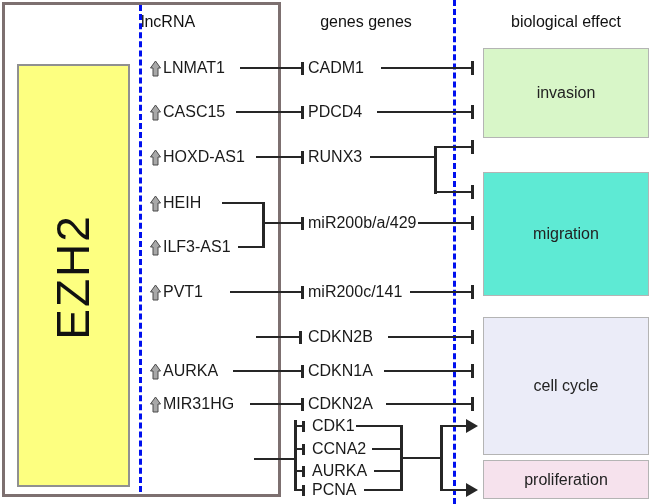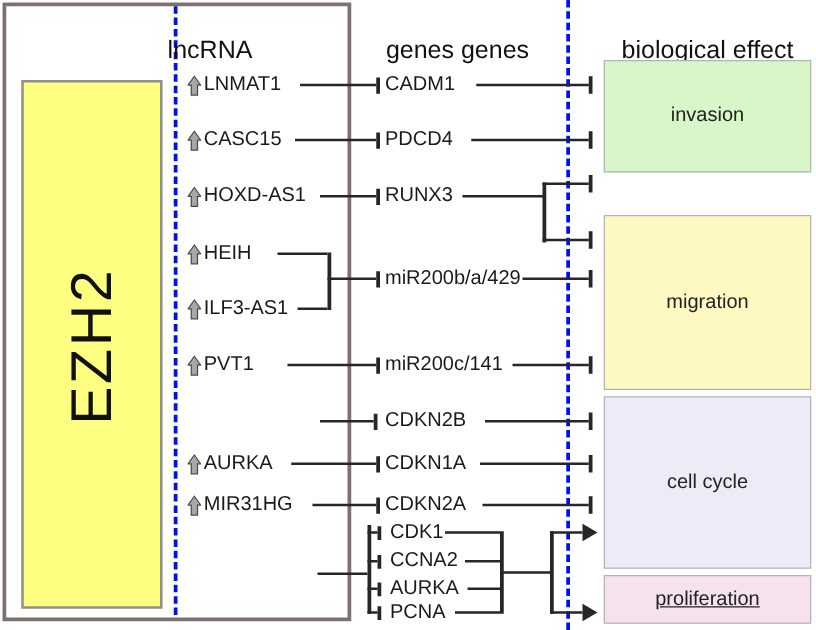--- a/index.html
+++ b/index.html
@@ -10,43 +10,43 @@
          box-sizing:border-box;border:3px solid #7d7070;background:transparent;}
   .ezh2-box{position:absolute;left:17px;top:64px;width:113px;height:423px;
             box-sizing:border-box;background:#fdff80;border:2px solid #909090;}
   .ezh2-label{position:absolute;left:73px;top:277px;
               transform:translate(-50%,-50%) rotate(-90deg);
               font-size:46px;letter-spacing:2px;color:#111;white-space:nowrap;}
   .dash{position:absolute;width:0;border-left:3px dashed #0010ee;}
   .dash1{left:139px;top:5px;height:487px;}
   .dash2{left:453px;top:0px;height:504px;}
   
-  .hdr{position:absolute;top:13px;font-size:20px;color:#111;text-align:center;white-space:nowrap;margin-top:16px;}
+  .hdr{position:absolute;top:13px;font-size:16px;color:#111;text-align:center;white-space:nowrap;}
   .hdr1{left:118px;width:100px;}
   .hdr2{left:291px;width:150px;}
   .hdr3{left:486px;width:160px;}
   
   .lbl{position:absolute;transform:translateY(-50%);font-size:16px;color:#1a1a1a;white-space:nowrap;}
   .lnc{position:absolute;left:150px;transform:translateY(-50%);
        display:flex;align-items:center;gap:2px;font-size:16px;color:#1a1a1a;white-space:nowrap;}
   .lnc svg{flex:0 0 auto;}
   
   .h{position:absolute;height:2.5px;background:#262626;}
   .v{position:absolute;width:2.5px;background:#262626;}
   .bar{position:absolute;width:3px;background:#262626;}
   .ah{position:absolute;width:0;height:0;border-top:7px solid transparent;
       border-bottom:7px solid transparent;border-left:12px solid #262626;}
   
   .effect{position:absolute;left:483px;width:166px;box-sizing:border-box;
           border:1.5px solid #b4b4b4;display:flex;align-items:center;justify-content:center;
           font-size:16px;color:#222;}
   .fx-invasion{top:48px;height:90px;background:#d8f6c8;}
-  .fx-migration{top:172px;height:140px;background:#fef9c3;}
+  .fx-migration{top:172px;height:124px;background:#5eead4;}
   .fx-cellcycle{top:317px;height:138px;background:#ebecf8;}
-  .fx-proliferation{top:460px;height:39px;background:#f6e2ed;text-decoration:underline;}
+  .fx-proliferation{top:460px;height:39px;background:#f6e2ed;}
 </style>
 </head>
 <body>
 
 <div class="stage">
 
   <div class="frame"></div>
 
   <div class="ezh2-box"></div>
   <div class="ezh2-label">EZH2</div>

